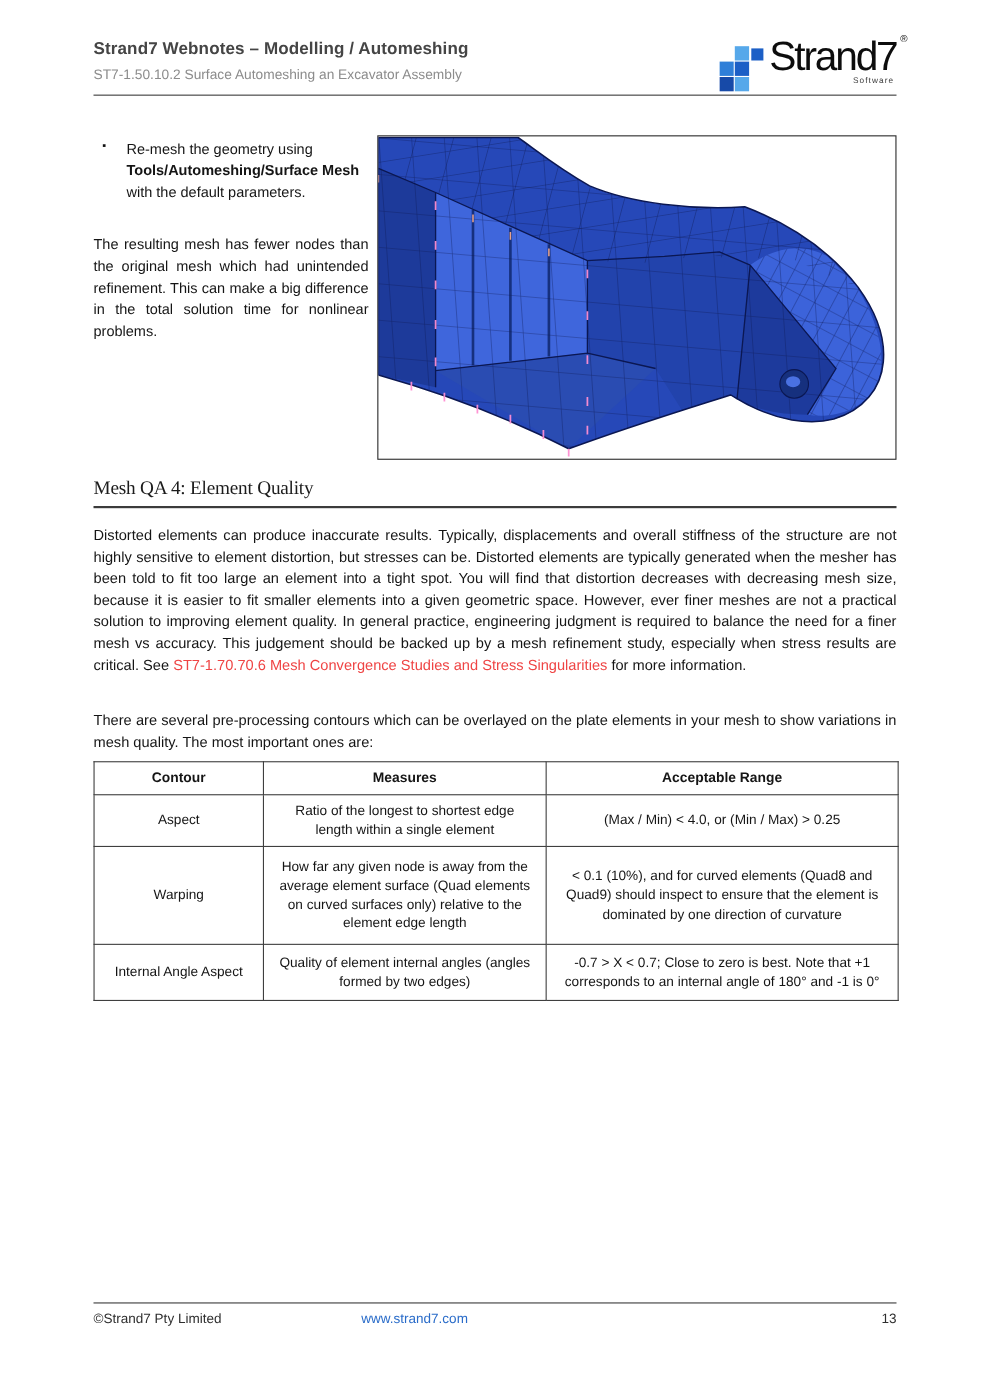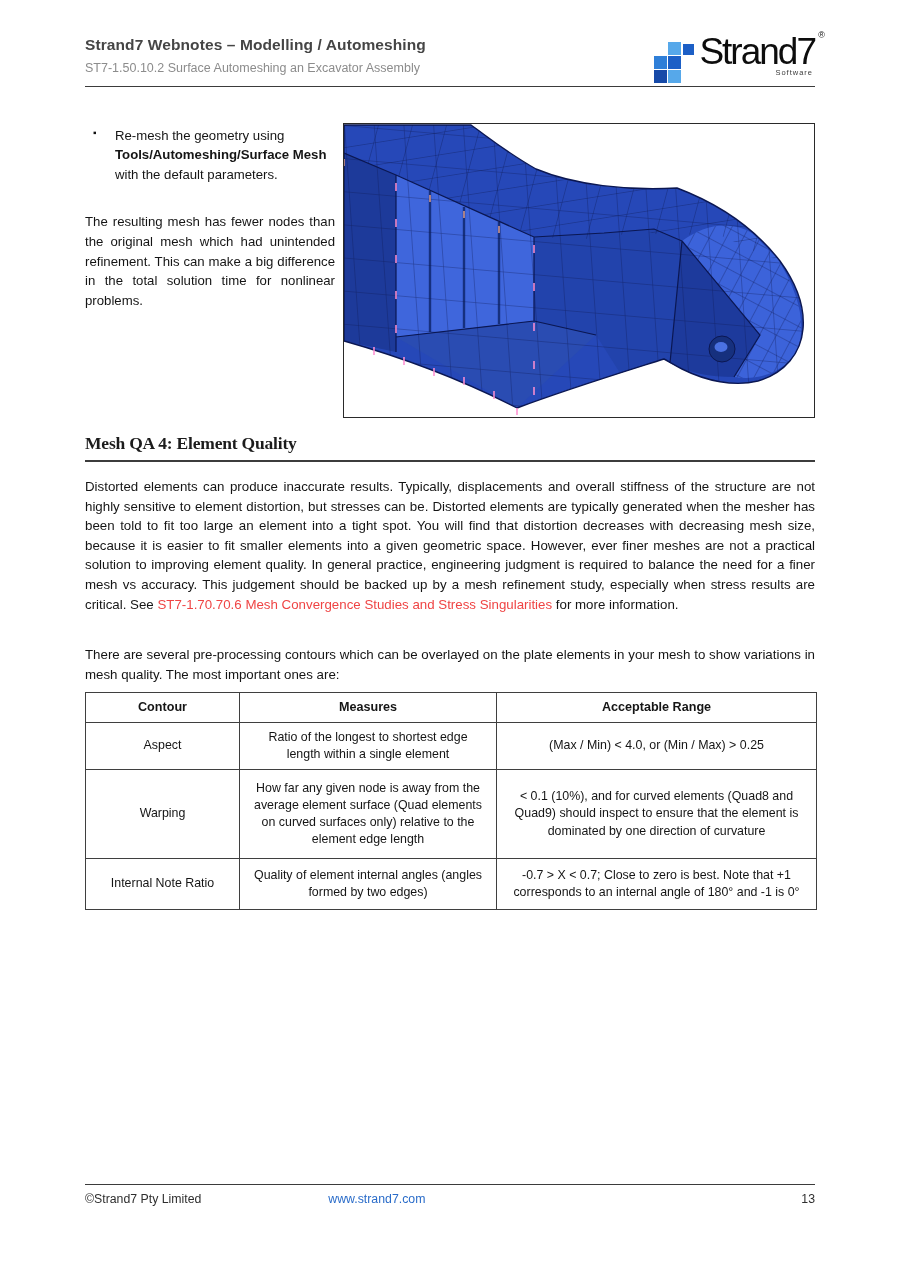--- a/index.html
+++ b/index.html
@@ -22,21 +22,21 @@
   .bullet-row { position:absolute; left:0; top:4px; width:252px; }
   .bullet-marker { position:absolute; left:8px; top:1px; font-size:10px; color:#111; }
   .bullet-text { margin-left:30px; font-size:13.2px; line-height:1.47; color:#151515; }
   .lead-para { position:absolute; left:0; top:90px; width:250px; font-size:13.2px; line-height:1.5;
                text-align:justify; color:#151515; }
   .figure { position:absolute; left:258px; top:1px; width:472px; height:295px;
             border:1px solid #2a2a2a; background:#fff; }
   .figure svg { display:block; width:100%; height:100%; }
   
   .section-head { position:absolute; left:85px; top:433px; width:730px;
-                  font-family:"Liberation Serif", serif; font-weight:bold; font-size:17.5px;
+                  font-family:"Liberation Serif", serif; font-weight:normal; font-size:17.5px;
                   color:#1c1c1c; letter-spacing:-.2px; padding-bottom:6px; border-bottom:2px solid #3c3c3c; }
   .para { position:absolute; left:85px; width:730px; font-size:13.3px; line-height:19.6px;
           text-align:justify; color:#151515; }
   .para1 { top:477px; }
   .para2 { top:645px; }
   .doclink { color:#ef4444; cursor:pointer; }
   
   .qa-table { position:absolute; left:85px; top:692px; border-collapse:collapse; table-layout:fixed; width:731px;
               font-size:12.4px; color:#151515; }
   .qa-table th, .qa-table td { border:1.4px solid #3f3f3f; text-align:center; vertical-align:middle;
@@ -169,21 +169,21 @@
         <td>Aspect</td>
         <td>Ratio of the longest to shortest edge length within a single element</td>
         <td>(Max / Min) &lt; 4.0, or (Min / Max) &gt; 0.25</td>
       </tr>
       <tr class="row-warping">
         <td>Warping</td>
         <td>How far any given node is away from the average element surface (Quad elements on curved surfaces only) relative to the element edge length</td>
         <td>&lt; 0.1 (10%), and for curved elements (Quad8 and Quad9) should inspect to ensure that the element is dominated by one direction of curvature</td>
       </tr>
       <tr class="row-internal">
-        <td>Internal Note Ratio</td>
+        <td>Internal Angle Aspect</td>
         <td>Quality of element internal angles (angles formed by two edges)</td>
         <td>-0.7 &gt; X &lt; 0.7; Close to zero is best.  Note that +1 corresponds to an internal angle of 180° and -1 is 0°</td>
       </tr>
     </tbody>
   </table>
 
   <div class="ftr-rule"></div>
   <div class="ftr">
     <span class="ftr-left">©Strand7 Pty Limited</span>
     <span class="ftr-center">www.strand7.com</span>

